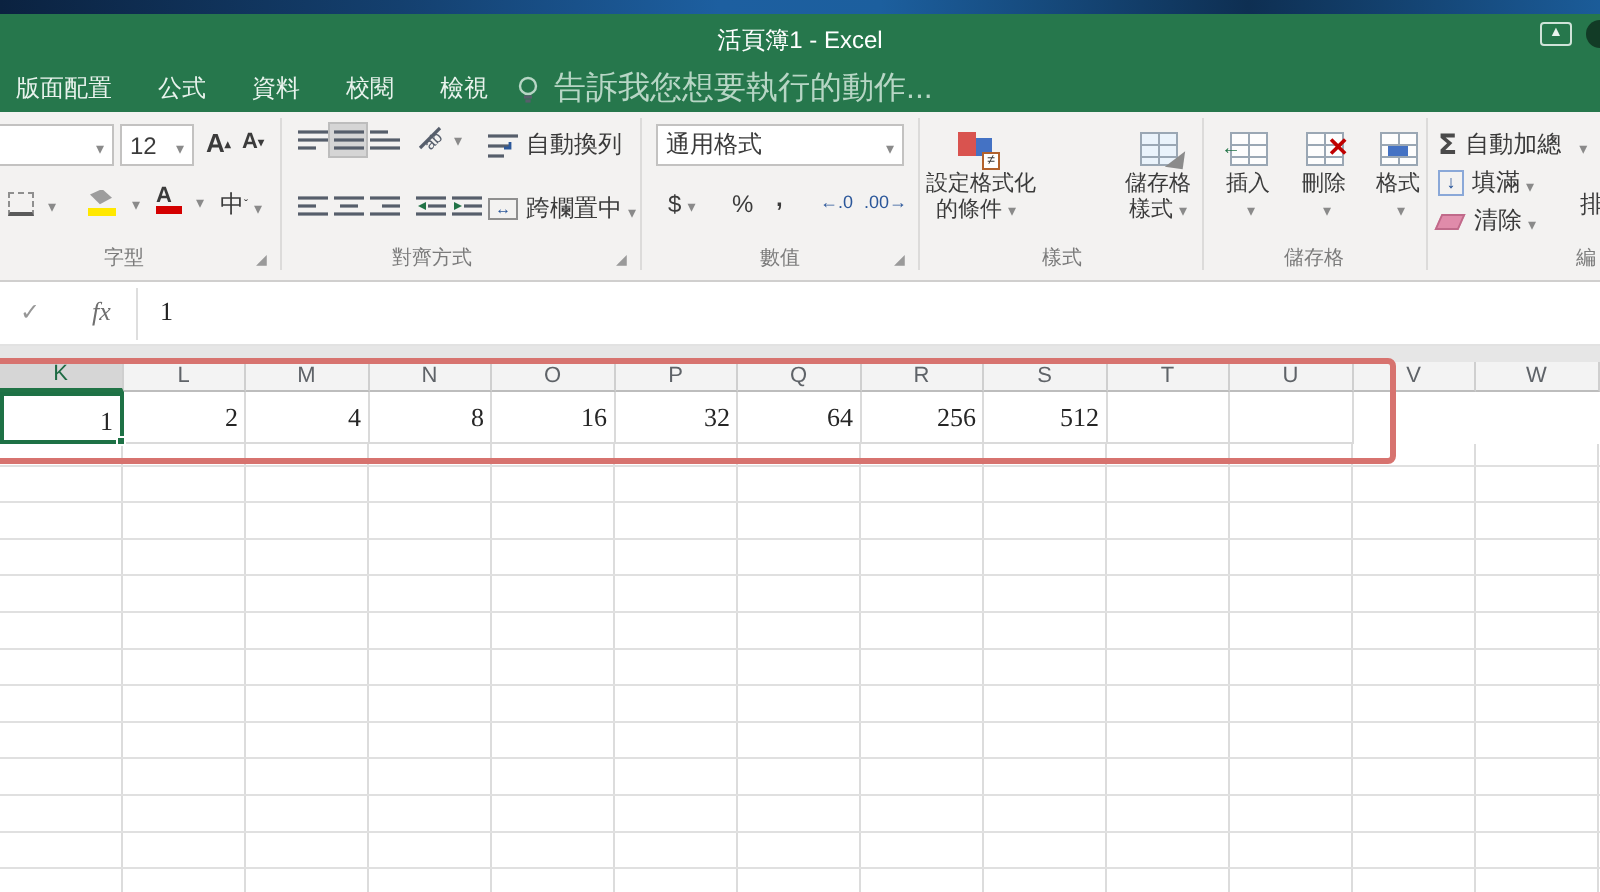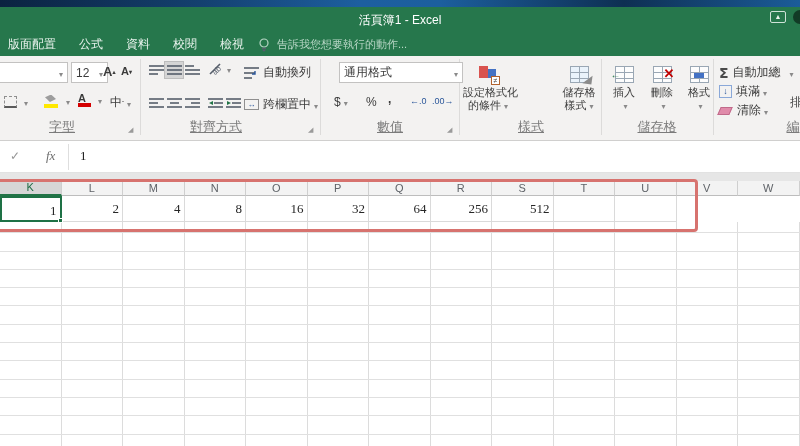--- a/index.html
+++ b/index.html
@@ -12,30 +12,30 @@
 
   
   .titlebar { position:absolute; left:0; top:7px; width:800px; height:25px; background:#26774c; }
   .title { position:absolute; left:0; right:0; top:5px; text-align:center; color:#fff; font-size:12px; }
   .rbn-opts { position:absolute; right:14px; top:4px; width:16px; height:12px; border:1px solid #cfe3d8;
     border-radius:2px; color:#eaf4ee; font-size:7px; line-height:10px; text-align:center; }
   .avatar { position:absolute; right:-7px; top:3px; width:14px; height:14px; border-radius:50%; background:#123b26; }
   .tabbar { position:absolute; left:0; top:32px; width:800px; height:24px; background:#26774c; }
   .tabs { position:absolute; left:8px; top:0; display:flex; height:24px; align-items:center; }
   .tab { color:#e9f3ed; font-size:12px; padding:0 12px 0 0; margin-right:11px; cursor:default; white-space:nowrap; }
-  .tellme { position:absolute; left:258px; top:0; height:24px; display:flex; align-items:center; color:#b7d6c5; font-size:11px; }
+  .tellme { position:absolute; left:258px; top:0; height:24px; display:flex; align-items:center; color:#b7d6c5; font-size:16px; }
   .tellme svg { margin-right:7px; }
 
   
   .ribbon { position:absolute; left:0; top:56px; width:800px; height:85px; background:#f3f2f1; border-bottom:1px solid #d0cfce; }
   .vsep { position:absolute; top:3px; width:1px; height:76px; background:#dcdbda; }
-  .grplabel { position:absolute; bottom:4px; font-size:13px; color:#7b7b7b; white-space:nowrap; transform:translateX(-50%);text-decoration:underline; }
+  .grplabel { position:absolute; bottom:4px; font-size:10px; color:#7b7b7b; white-space:nowrap; transform:translateX(-50%); }
   .launcher { position:absolute; bottom:6px; font-size:7px; color:#9a9a9a; }
   .combo { position:absolute; background:#fff; border:1px solid #c3c2c1; height:21px; font-size:12px; color:#3b3b3b;
-    display:flex; align-items:center; padding:0 4px;margin-left:11px; }
+    display:flex; align-items:center; padding:0 4px; }
   .combo .dd { margin-left:auto; }
   .dd::after { content:"▾"; font-size:8px; color:#8a8a8a; margin-left:3px; }
   .rbtn { position:absolute; display:flex; align-items:center; font-size:12px; color:#3b3b3b; white-space:nowrap; }
   .rbtn .ic { margin-right:4px; display:inline-flex; }
 
   
   .border-ic { width:13px; height:12px; border:1px dashed #8f8f8f; border-bottom:2px solid #5a5a5a; }
   .fill-ic { width:15px; height:13px; position:relative; }
   .fill-ic::before { content:""; position:absolute; left:1px; top:0; width:11px; height:8px; background:#9d9d9d;
     clip-path:polygon(0 35%,55% 0,100% 55%,45% 95%); }

